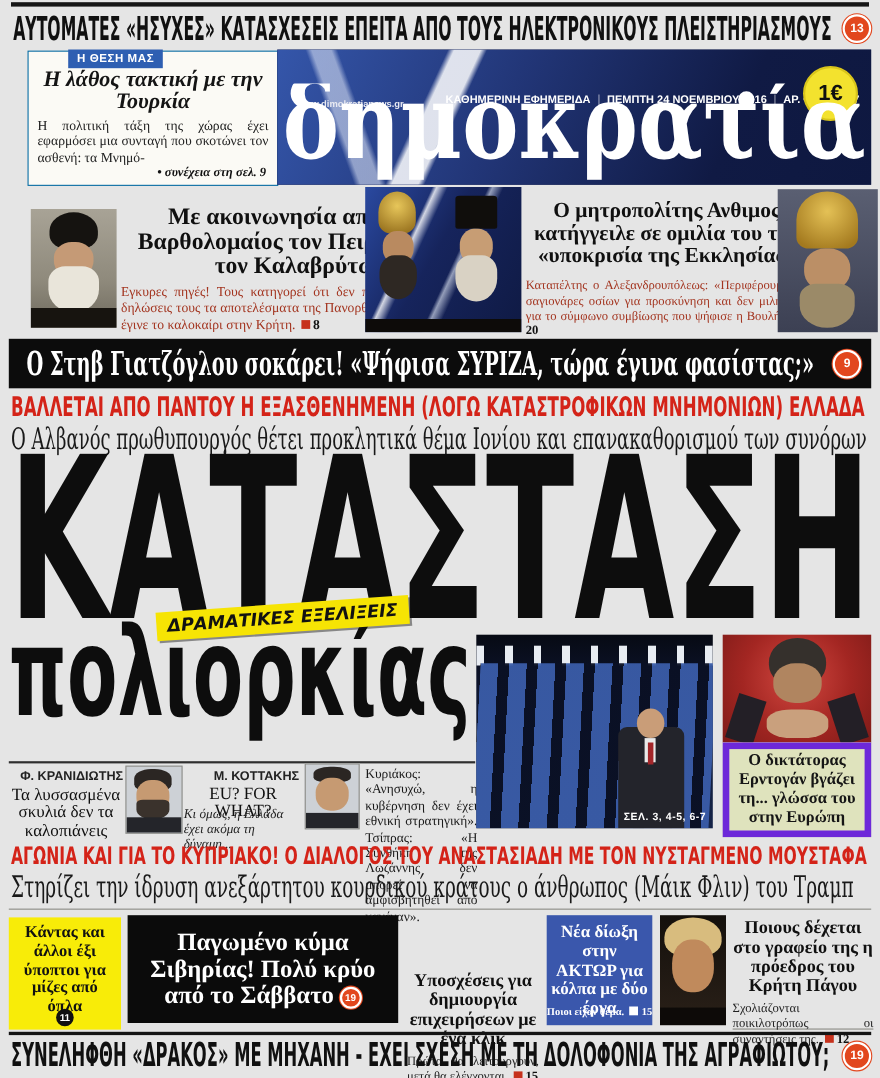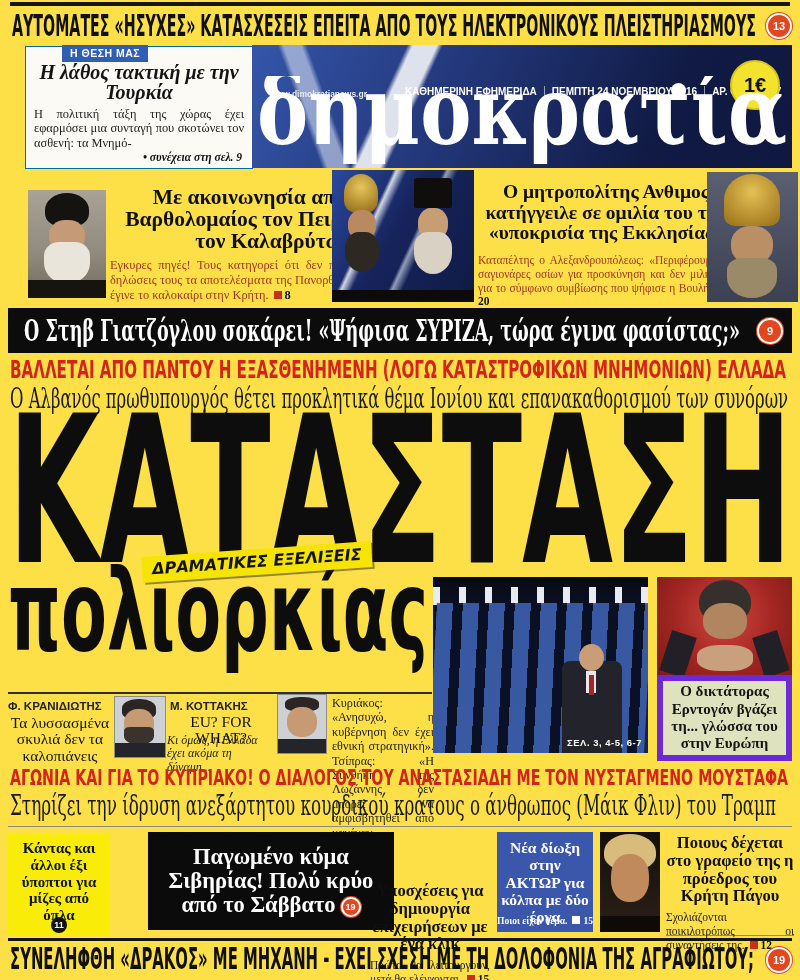--- a/index.html
+++ b/index.html
@@ -1,16 +1,16 @@
 <!DOCTYPE html>
 <html><head>
 <meta charset="utf-8">
 <style>
   html,body{margin:0;padding:0;background:#d8d5cc;}
-  .page{position:relative;width:800px;height:980px;background:#fde047;overflow:hidden;
+  .page{position:relative;width:800px;height:980px;background:#e5e5e5;overflow:hidden;
         font-family:"Liberation Serif",serif;color:#111;}
   .abs{position:absolute;}
   svg text{font-family:"DejaVu Sans",sans-serif;}
 
   
   .ref{display:inline-flex;align-items:center;justify-content:center;flex:0 0 auto;
        width:22px;height:22px;border-radius:50%;background:#e2471e;color:#fff;
        font:bold 11px "Liberation Sans",sans-serif;}
   .ref.ringed{border:2px solid #fff;box-shadow:0 0 0 1px #e2471e;}
   .ref.small{width:16px;height:16px;font-size:9px;}
@@ -128,41 +128,41 @@
   .t-mega{font-weight:bold;fill:#0d0d0d;font-size:205px;}
   .drama-tag{left:142px;top:549px;transform:rotate(-4deg);background:#f6e404;color:#121212;
              padding:3px 10px 4px;font:bold italic 16px "DejaVu Sans",sans-serif;font-style:italic;
              box-shadow:2px 2px 0 rgba(20,20,20,.45);z-index:5;}
   .mega2{left:8px;top:562px;width:426px;height:120px;}
   .t-mega2{font-weight:bold;fill:#0d0d0d;font-size:112px;}
 
   .rule-left{left:8px;top:692px;width:424px;height:2px;background:#2f2f2f;}
 
   
-  .col-name{position:absolute;font:600 11.5px "Liberation Sans",sans-serif;text-align:left;color:#222;}
+  .col-name{position:absolute;font:600 11.5px "Liberation Sans",sans-serif;text-align:right;color:#222;}
   .col-title{position:absolute;font-weight:normal;font-size:15.5px;line-height:1.05;text-align:center;color:#101010;}
   .col-sub{position:absolute;font-size:12px;line-height:1.12;color:#222;}
   .quotes{left:332px;top:696px;width:102px;font-size:12.2px;line-height:1.18;text-align:justify;color:#1a1a1a;position:absolute;}
 
   .green-box{left:657px;top:675px;width:135px;height:86px;background:#dfe3bd;border:6px solid #6d28d9;
              display:flex;align-items:center;justify-content:center;text-align:center;
              font-weight:bold;font-size:15px;line-height:1.16;color:#151515;padding:2px 4px;box-sizing:border-box;}
 
   .cyprus{left:8px;top:766px;width:784px;height:24px;}
   .t-red2{font-weight:bold;fill:#d42318;font-size:22px;}
   .deck2{left:8px;top:792px;width:784px;height:30px;}
   .rule2{left:8px;top:826px;width:784px;height:1px;background:#8a8a84;}
 
   
   .brief-yellow{left:8px;top:834px;width:102px;height:102px;background:#f8ec08;text-align:center;
                 font-weight:bold;font-size:15px;line-height:1.12;padding:6px 4px;box-sizing:border-box;}
   .by-ref{position:absolute;bottom:3px;left:50%;transform:translateX(-50%);}
   .brief-black{left:116px;top:832px;width:246px;height:98px;background:#0b0b0b;color:#fff;
                display:flex;align-items:center;justify-content:center;text-align:center;
-               font-weight:bold;font-size:22.5px;line-height:1.08;padding:4px 8px;box-sizing:border-box;margin-left:32px;}
+               font-weight:bold;font-size:22.5px;line-height:1.08;padding:4px 8px;box-sizing:border-box;}
   .brief-black .ref{vertical-align:middle;margin-left:5px;}
   .brief-plain{position:absolute;box-sizing:border-box;border-bottom:1px solid #8a8a84;height:102px;}
   .bp-title{font-weight:bold;font-size:16.5px;line-height:1.08;text-align:center;color:#101010;}
   .bp-sub{font-size:11.5px;line-height:1.2;text-align:justify;margin-top:6px;color:#222;}
   .brief-blue{left:497px;top:832px;width:96px;height:100px;background:#3a57ac;color:#fff;text-align:center;
               font-weight:bold;font-size:15.5px;line-height:1.12;padding:7px 4px;box-sizing:border-box;}
   .bb-sub{position:absolute;bottom:5px;left:0;width:100%;font-weight:bold;font-size:9.5px;}
 
   .bottom-rule{left:8px;top:938px;width:784px;height:3px;background:#141414;}
   .bottom-head{left:8px;top:944px;width:784px;height:32px;display:flex;align-items:center;

